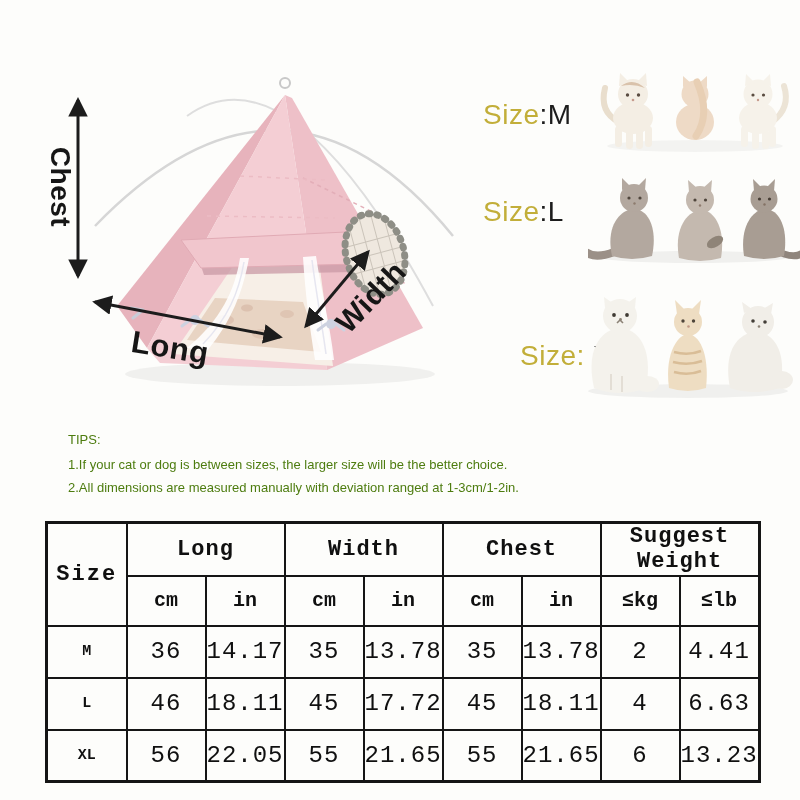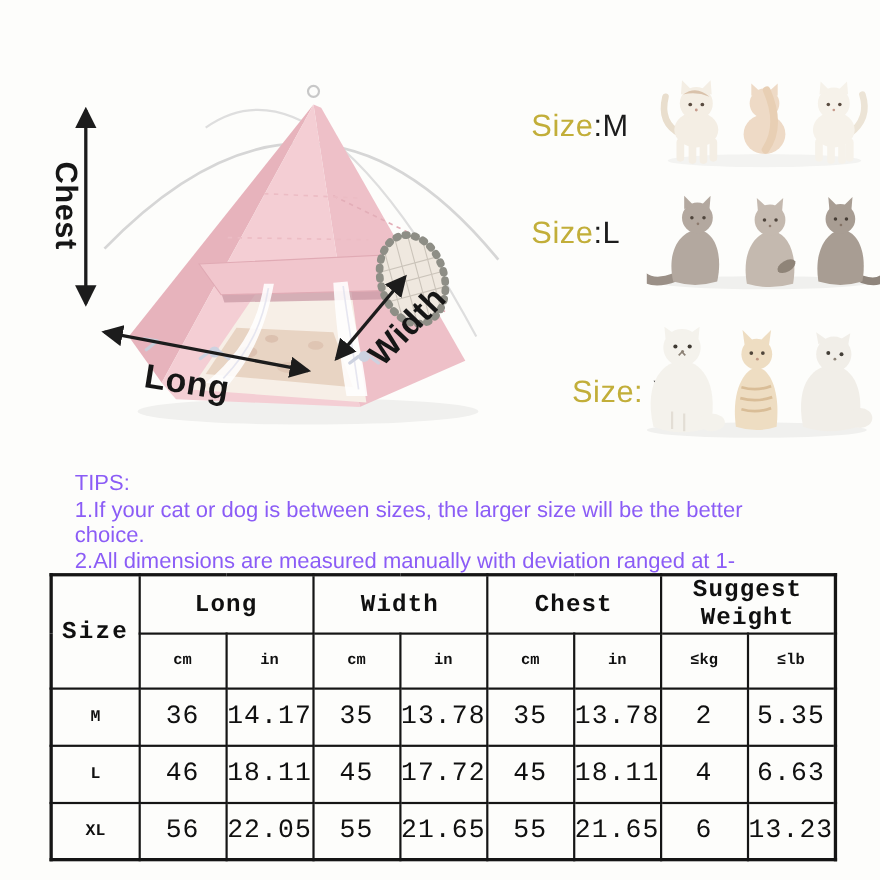--- a/index.html
+++ b/index.html
@@ -20,36 +20,36 @@
   .lbl-chest{left:-36px;top:113px;width:122px;transform:rotate(90deg);}
   .lbl-long{left:62px;top:272px;width:146px;font-size:31px;transform:rotate(9deg);}
   .lbl-width{left:266px;top:222px;width:140px;font-size:30px;transform:rotate(-46deg);}
 
   
   .size-label{font-size:28px;letter-spacing:.5px;white-space:pre;text-align:right;}
   .size-label .y{color:#c2ae39;}
   .size-label .d{color:#1c1c1c;}
 
   
-  .tips{left:68px;top:428px;width:620px;font-size:20px;color:#8b5cf6;line-height:23px;}
+  .tips{left:68px;top:428px;width:620px;font-size:13px;color:#4d7c0f;line-height:23px;}
   .tips .t{margin-bottom:2px;}
 
   
   .size-table{
     position:absolute;left:45px;top:521px;
     border-collapse:collapse;table-layout:fixed;
     font-family:"Liberation Mono","DejaVu Sans Mono",monospace;
     color:#101010;background:#fdfdfb;
     border:3px solid #151515;
   }
   .size-table td,.size-table th{
     border:2px solid #151515;text-align:center;vertical-align:middle;padding:0;
   }
   .size-table th.group{font-size:22px;font-weight:700;letter-spacing:1px;line-height:1.15;}
-  .size-table th.sub{font-size:14px;font-weight:700;margin-top:48px;}
+  .size-table th.sub{font-size:20px;font-weight:700;margin-top:48px;}
   .size-table th.sizehead{font-size:22px;font-weight:700;letter-spacing:2px;}
   .size-table td.sz{font-size:15px;font-weight:700;}
   .size-table td.val{font-size:24px;letter-spacing:1px;}
   .r-head1{height:50px;} .r-head2{height:50px;} .r-data{height:52px;}
 </style>
 </head>
 <body>
 
 <div class="abs figure">
   <svg width="432" height="342" viewBox="0 0 432 342">
@@ -302,21 +302,21 @@
     </tr>
     <tr class="r-data">
       <td class="sz">M</td>
       <td class="val">36</td>
       <td class="val">14.17</td>
       <td class="val">35</td>
       <td class="val">13.78</td>
       <td class="val">35</td>
       <td class="val">13.78</td>
       <td class="val">2</td>
-      <td class="val">5.35</td>
+      <td class="val">4.41</td>
     </tr>
     <tr class="r-data">
       <td class="sz">L</td>
       <td class="val">46</td>
       <td class="val">18.11</td>
       <td class="val">45</td>
       <td class="val">17.72</td>
       <td class="val">45</td>
       <td class="val">18.11</td>
       <td class="val">4</td>

